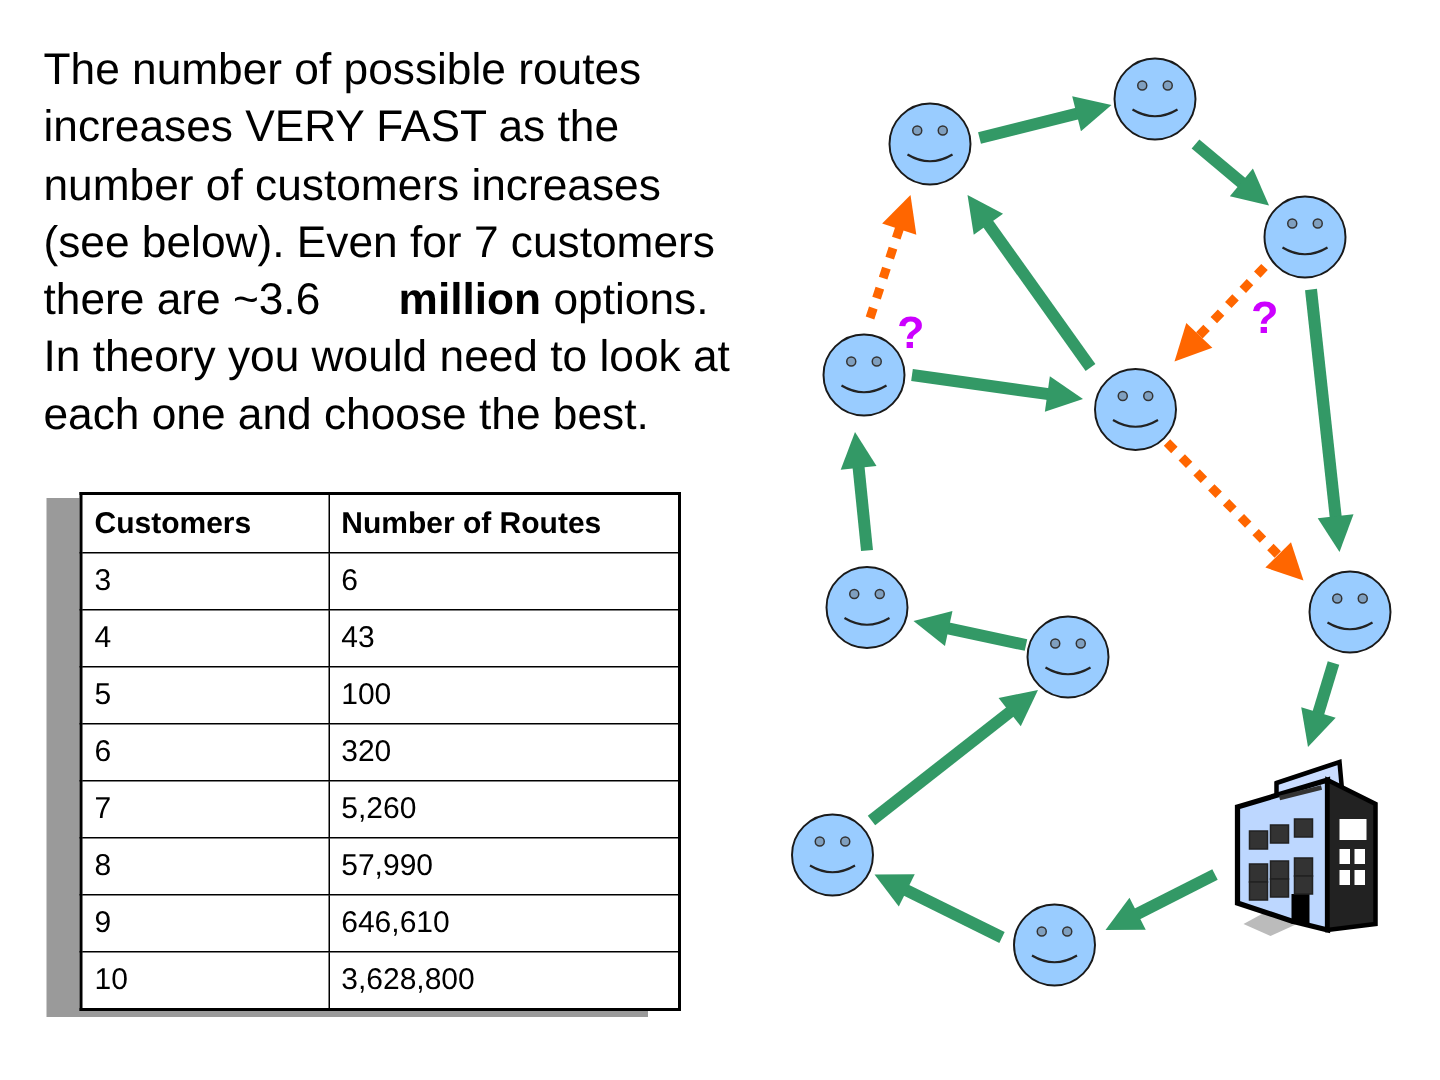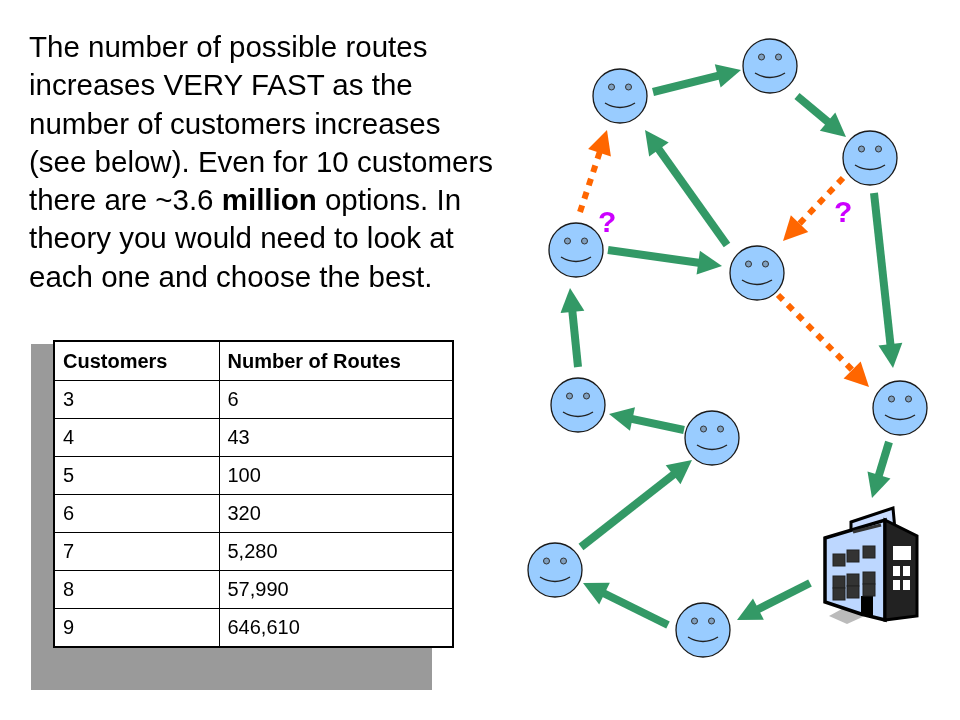--- a/index.html
+++ b/index.html
@@ -2,40 +2,40 @@
 <html><head>
 <meta charset="utf-8">
 <style>
   html, body { margin: 0; padding: 0; background: #ffffff; }
   body { width: 960px; height: 720px; position: relative; overflow: hidden; font-family: "Liberation Sans", sans-serif; color: #000; }
   .intro {
     position: absolute; left: 29px; top: 28px; width: 470px;
     font-size: 29.5px; line-height: 38.3px; margin: 0;
     font-family: "Liberation Sans", sans-serif;
   }
-  .intro b { font-weight: bold; }
-  .table-wrap { position: absolute; left: 27px; top: 340px; padding-left: 26px; }
+  .intro b { font-weight: bold; margin-left: 44px; }
+  .table-wrap { position: absolute; left: 27px; top: 328px; padding-left: 26px; }
   .table-shadow { position: absolute; left: 4px; top: 4px; width: 401px; height: 346px; background: #9a9a9a; }
   table.routes {
     position: relative; border-collapse: collapse; background: #fff;
     width: 401px; border: 2px solid #000;
     font-family: "Liberation Sans", sans-serif; font-size: 20px;
   }
   table.routes th, table.routes td {
     border: 1px solid #000; text-align: left; padding: 0 8px; height: 37px;
     font-weight: normal;
   }
   table.routes th { font-weight: bold; height: 38px; }
   table.routes col.c1 { width: 165px; }
   svg.diagram { position: absolute; left: 0; top: 0; }
 </style>
 </head>
 <body>
 
-<p class="intro"><span>The number of possible routes increases VERY FAST as the number of customers increases (see below). Even for 10 customers there are ~3.6 </span><b>million</b><span> options. In theory you would need to look at each one and choose the best.</span></p>
+<p class="intro"><span>The number of possible routes increases VERY FAST as the number of customers increases (see below). Even for 7 customers there are ~3.6 </span><b>million</b><span> options. In theory you would need to look at each one and choose the best.</span></p>
 
 <div class="table-wrap">
   <div class="table-shadow"></div>
   <table class="routes">
     <colgroup>
         <col class="c1">
         <col class="c2">
       </colgroup>
     <thead>
       <tr>
@@ -55,29 +55,33 @@
       <tr>
           <td>5</td>
           <td>100</td>
         </tr>
       <tr>
           <td>6</td>
           <td>320</td>
         </tr>
       <tr>
           <td>7</td>
-          <td>5,280</td>
+          <td>5,260</td>
         </tr>
       <tr>
           <td>8</td>
           <td>57,990</td>
         </tr>
       <tr>
           <td>9</td>
           <td>646,610</td>
+        </tr>
+      <tr>
+          <td>10</td>
+          <td>3,628,800</td>
         </tr>
     </tbody>
   </table>
 </div>
 
 <svg class="diagram" width="960" height="720" viewBox="0 0 960 720" xmlns="http://www.w3.org/2000/svg">
   <g id="edges-layer">
       <g>
         <line x1="653" y1="92" x2="719.6568649968027" y2="75.33578375079932" stroke="#339966" stroke-width="8"></line>
         <polygon points="741,70 720.627007496948,87.46256500261597 714.806152496076,64.179144999128" fill="#339966"></polygon>

